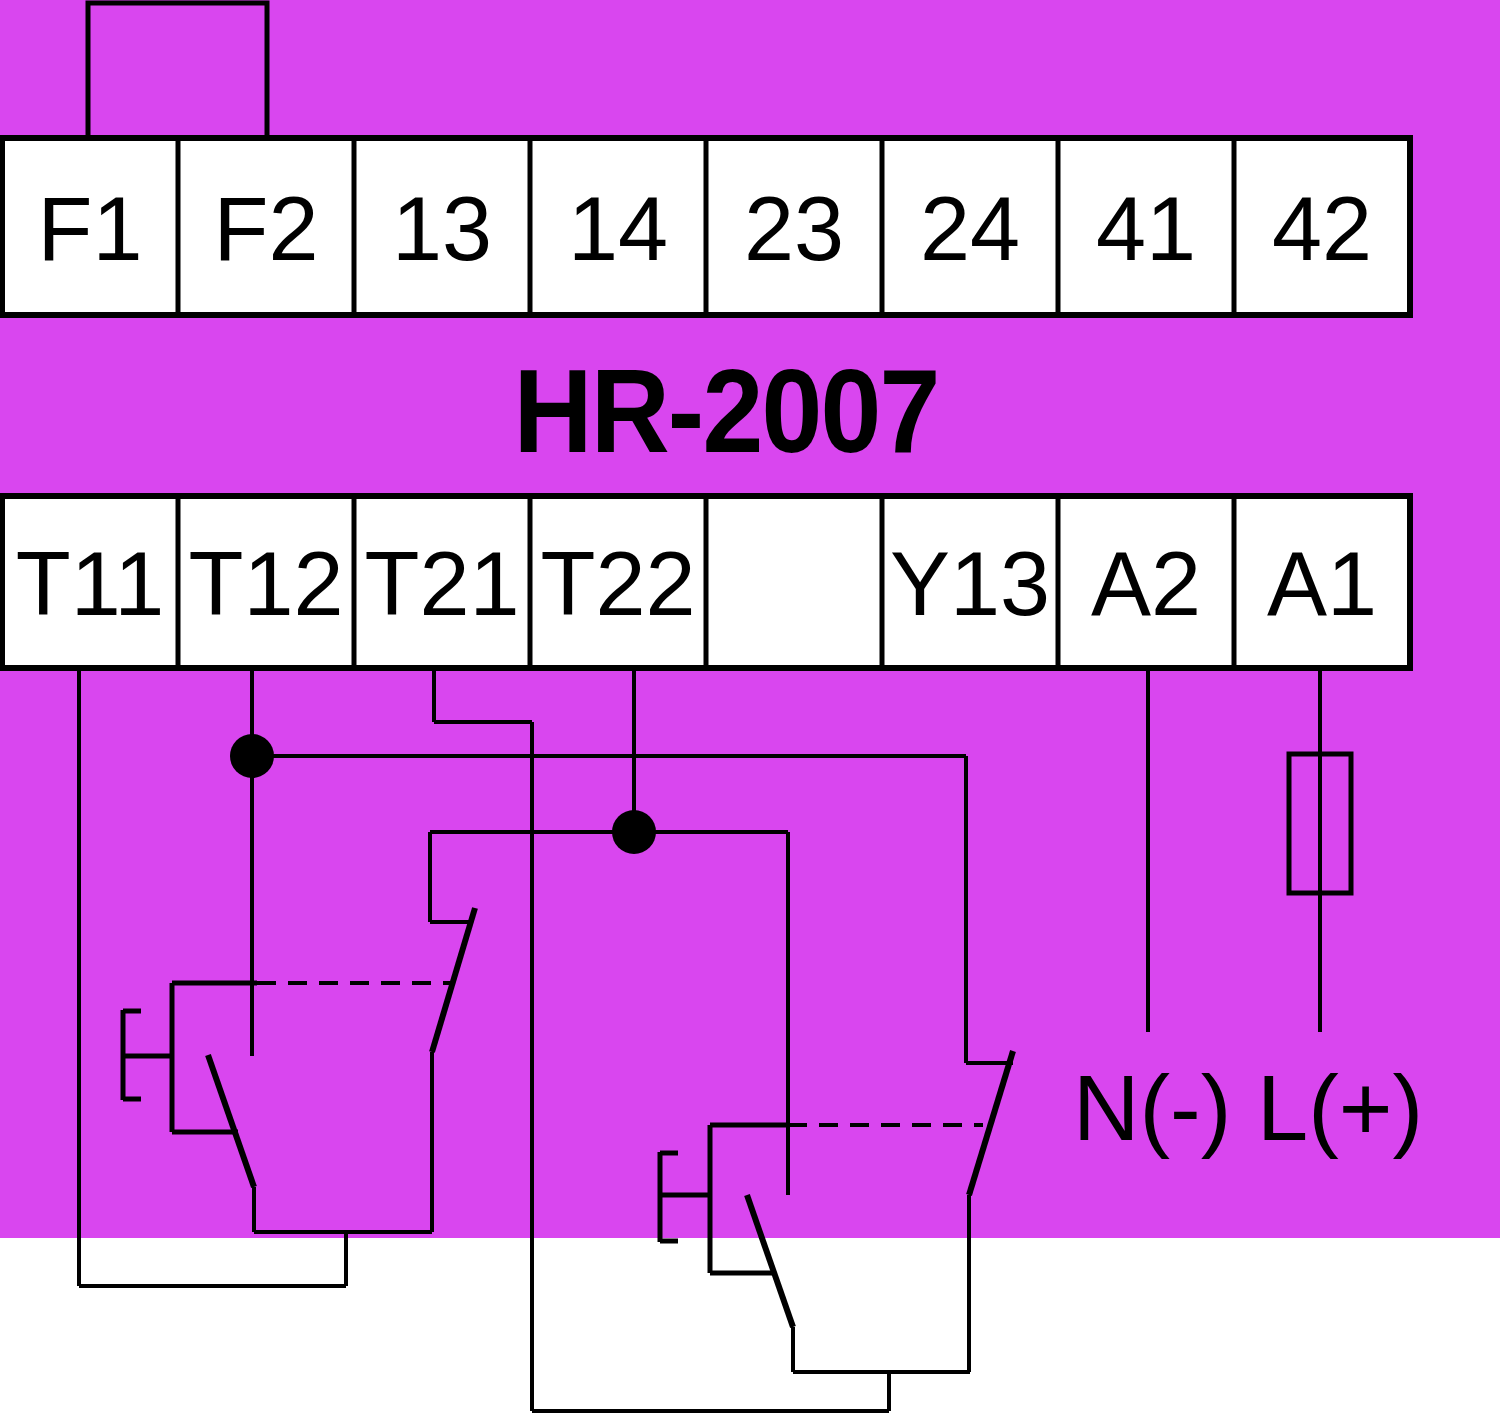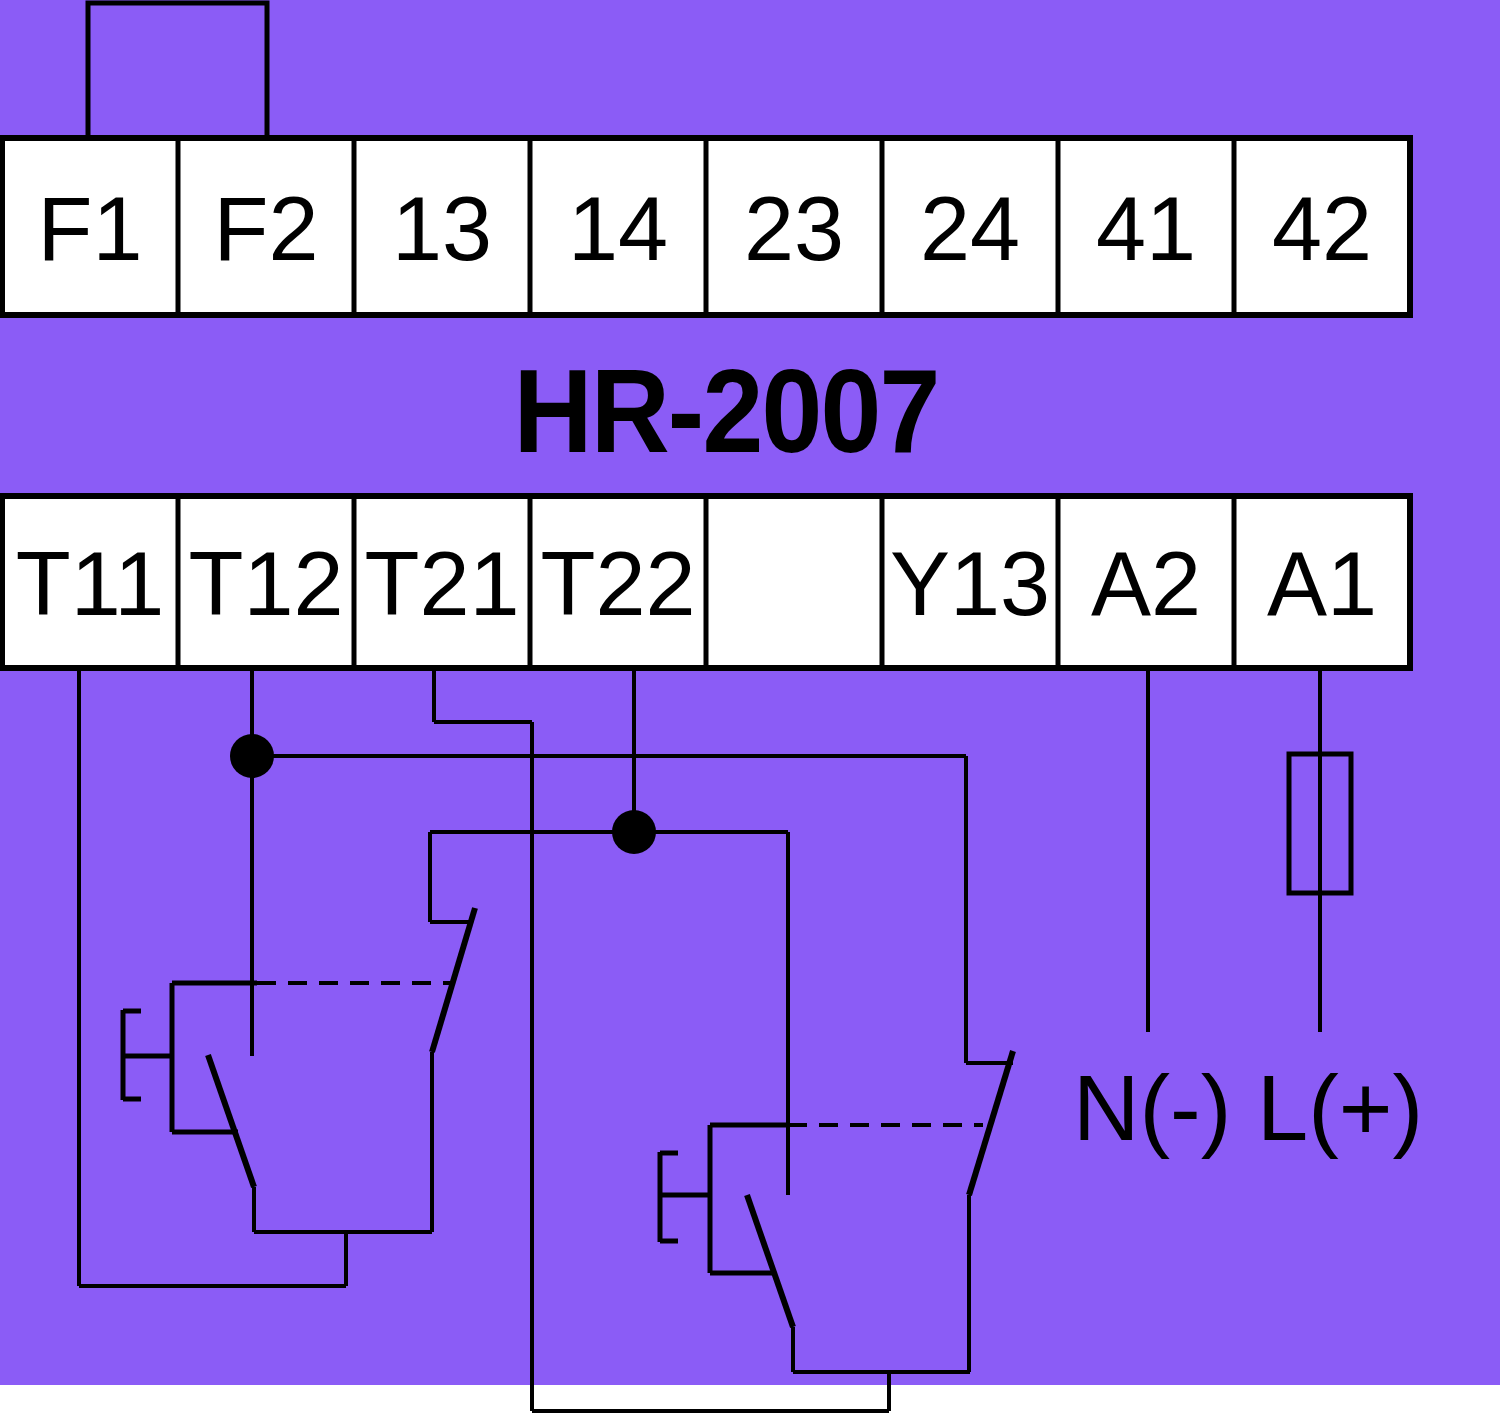--- a/index.html
+++ b/index.html
@@ -7,22 +7,22 @@
     padding: 0;
     background: #ffffff;
     width: 1500px;
     height: 1414px;
     overflow: hidden;
     font-family: "Liberation Sans", sans-serif;
   }
   #stage {
     position: relative;
     width: 1500px;
-    height: 1385px;
-    background: #8b5cf6;
+    height: 1238px;
+    background: #d946ef;
   }
   svg { display: block; }
   text {
     font-family: "Liberation Sans", sans-serif;
     fill: #000000;
   }
   .terminal-label { font-size: 90px; }
   .title-label { font-size: 118px; font-weight: bold; letter-spacing: -2px; }
   .supply-label { font-size: 92px; }
 </style>

